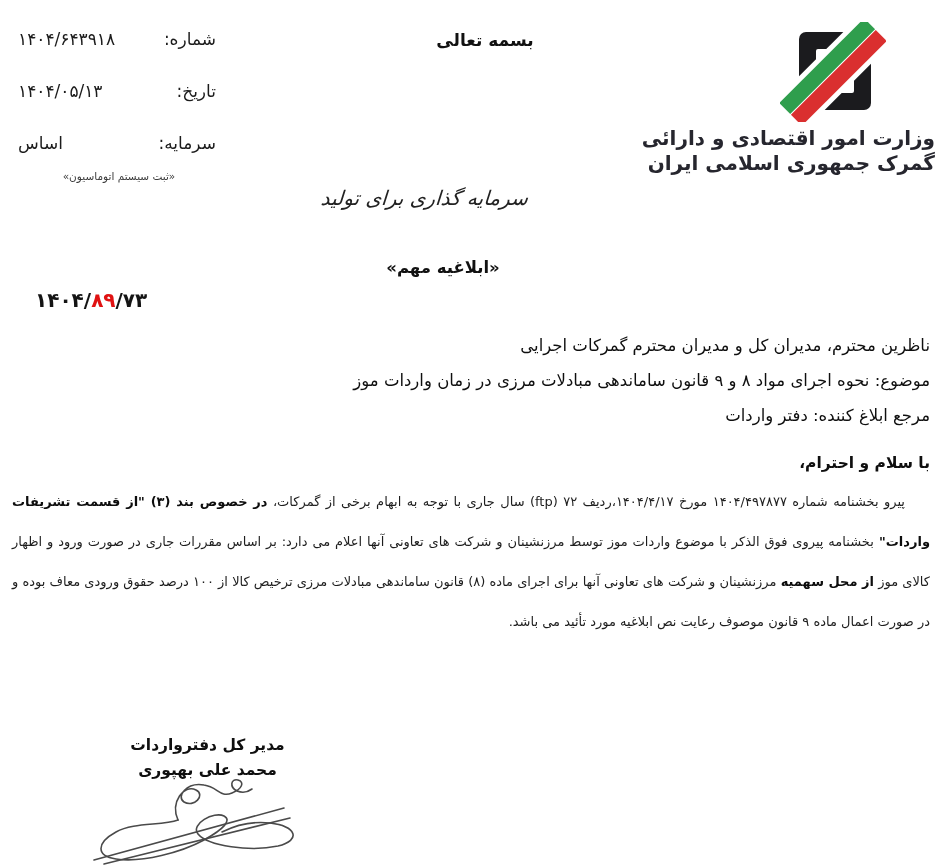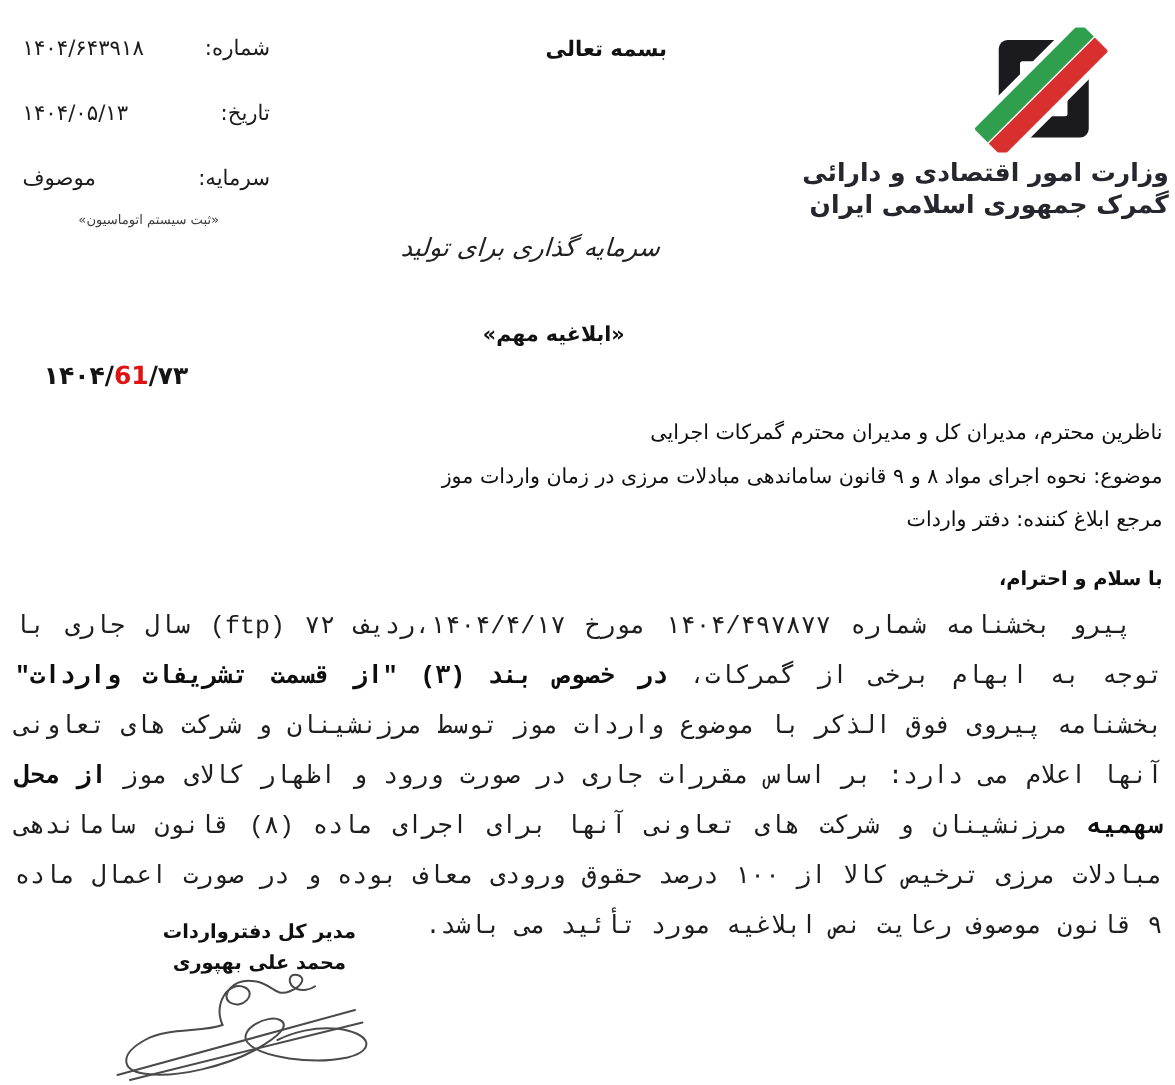--- a/index.html
+++ b/index.html
@@ -32,21 +32,21 @@
     font-weight:700;font-size:16.5px;color:#111;white-space:nowrap;}
   .ref-number{position:absolute;left:35px;top:288px;direction:ltr;unicode-bidi:isolate;
     font-weight:700;font-size:20px;letter-spacing:1px;color:#141414;white-space:nowrap;}
   .ref-number .hl{color:#e01212;}
   
   .address-block{position:absolute;right:10px;top:328px;width:922px;text-align:right;
     font-weight:400;font-size:16.5px;line-height:35px;color:#0f0f0f;}
   
   .salutation{position:absolute;right:10px;top:454px;font-weight:700;font-size:15.5px;color:#0f0f0f;}
   .body-par{position:absolute;right:10px;left:12px;top:482px;
-    font-size:20px;line-height:40px;text-align:justify;text-indent:25px;color:#1d1d1d;font-family:Liberation Mono, monospace;}
+    font-size:13px;line-height:40px;text-align:justify;text-indent:25px;color:#1d1d1d;}
   .body-par .seg-bold{font-weight:700;color:#0d0d0d;}
   
   .sig-text{position:absolute;left:100px;top:733px;width:215px;text-align:center;
     font-weight:700;font-size:15.5px;line-height:25px;color:#0f0f0f;}
   .sig-scribble{position:absolute;left:82px;top:776px;}
 </style>
 </head>
 <body>
 
 <div class="page">
@@ -55,21 +55,21 @@
     <div class="meta-row">
       <span class="lbl">شماره:</span>
       <span class="val">۱۴۰۴/۶۴۳۹۱۸</span>
     </div>
     <div class="meta-row">
       <span class="lbl">تاریخ:</span>
       <span class="val">۱۴۰۴/۰۵/۱۳</span>
     </div>
     <div class="meta-row">
       <span class="lbl">سرمایه:</span>
-      <span class="val">موصوف</span>
+      <span class="val">اساس</span>
     </div>
     <div class="automation-note">«ثبت سیستم اتوماسیون»</div>
   </div>
 
   <div class="bismillah">بسمه تعالی</div>
 
   <div class="logo-wrap">
     <svg width="106" height="100" viewBox="0 0 100 100" xmlns="http://www.w3.org/2000/svg">
       <rect x="16" y="10" width="72" height="78" rx="7" fill="#1b1b1e"></rect>
       <rect x="33" y="27" width="38" height="44" rx="2" fill="#ffffff"></rect>
@@ -83,21 +83,21 @@
 
   <div class="ministry-block">
     <div>وزارت امور اقتصادی و دارائی</div>
     <div>گمرک جمهوری اسلامی ایران</div>
   </div>
 
   <div class="slogan">سرمایه گذاری برای تولید</div>
 
   <div class="notice-title">«ابلاغیه مهم»</div>
 
-  <div class="ref-number"><span>۱۴۰۴/</span><span class="hl">61</span><span>/۷۳</span></div>
+  <div class="ref-number"><span>۱۴۰۴/</span><span class="hl">۸۹</span><span>/۷۳</span></div>
 
   <div class="address-block">
     <div>ناظرین محترم، مدیران کل و مدیران محترم گمرکات اجرایی</div>
     <div>موضوع: نحوه اجرای مواد ۸ و ۹ قانون ساماندهی مبادلات مرزی در زمان واردات موز</div>
     <div>مرجع ابلاغ کننده: دفتر واردات</div>
   </div>
 
   <div class="salutation">با سلام و احترام،</div>
 
   <div class="body-par"><span>پیرو بخشنامه شماره ۱۴۰۴/۴۹۷۸۷۷ مورخ ۱۴۰۴/۴/۱۷،ردیف ۷۲ (ftp) سال جاری با توجه به ابهام برخی از گمرکات، </span><span class="seg-bold">در خصوص بند (۳) "از قسمت تشریفات واردات" </span><span>بخشنامه پیروی فوق الذکر با موضوع واردات موز توسط مرزنشینان و شرکت های تعاونی آنها اعلام می دارد: بر اساس مقررات جاری در صورت ورود و اظهار کالای موز </span><span class="seg-bold">از محل سهمیه</span><span> مرزنشینان و شرکت های تعاونی آنها برای اجرای ماده (۸) قانون ساماندهی مبادلات مرزی ترخیص کالا از ۱۰۰ درصد حقوق ورودی معاف بوده و در صورت اعمال ماده ۹ قانون موصوف رعایت نص ابلاغیه مورد تأئید می باشد.</span></div>

